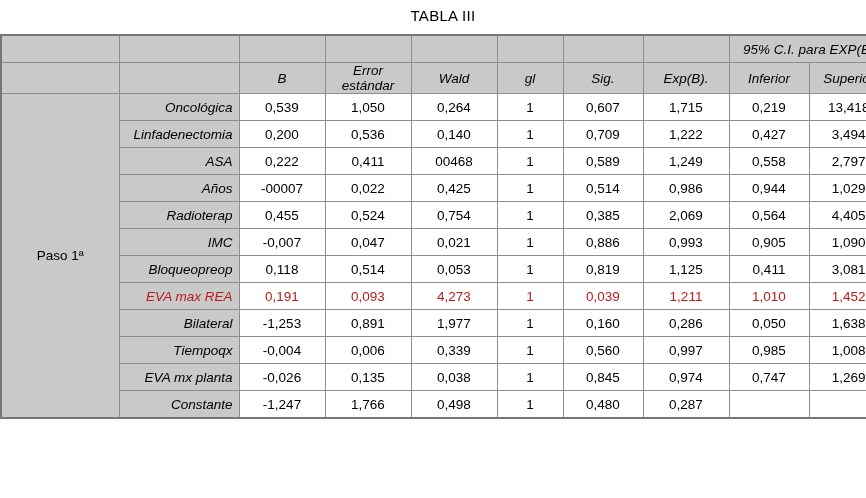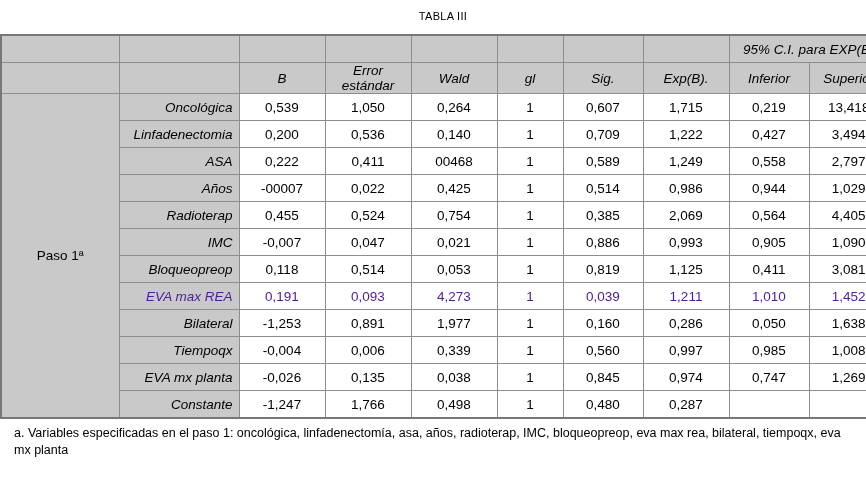--- a/index.html
+++ b/index.html
@@ -16,21 +16,21 @@
   }
   .page {
     position: relative;
     width: 866px;
     height: 498px;
     box-sizing: border-box;
   }
   .title-block {
     text-align: center;
     padding-top: 6px;
-    font-size: 11px;
+    font-size: 15px;
     line-height: 20px;
     letter-spacing: 0.3px;
     padding-left: 20px;
   }
   .title-line1 { font-weight: normal; }
   .title-line2 { font-weight: normal; }
 
   table.main {
     border-collapse: collapse;
     margin: 8px auto 0 auto;
@@ -64,21 +64,21 @@
     font-style: italic;
     text-align: right;
     font-size: 13.5px;
     white-space: nowrap;
   }
   .num {
     text-align: center;
     font-size: 13.5px;
   }
   .hl {
-    color: #4c1d95;
+    color: #b91c1c;
   }
   .ci-head {
     background: #c9c9c9 !important;
     text-align: center;
     font-style: italic;
     font-size: 13.5px;
     line-height: 17px;
   }
   .outer-border {
     border: 2px solid #777777;
@@ -268,15 +268,14 @@
         <td class="num">0,498</td>
         <td class="num">1</td>
         <td class="num">0,480</td>
         <td class="num">0,287</td>
         <td class="num empty-cell"></td>
         <td class="num empty-cell"></td>
       </tr>
     </tbody>
   </table>
 
-  <div class="footnote">a. Variables especificadas en el paso 1: oncológica, linfadenectomía, asa, años, radioterap, IMC, bloqueopreop, eva max rea, bilateral, tiempoqx, eva mx planta</div>
 
 </div>
 
 </body></html>

